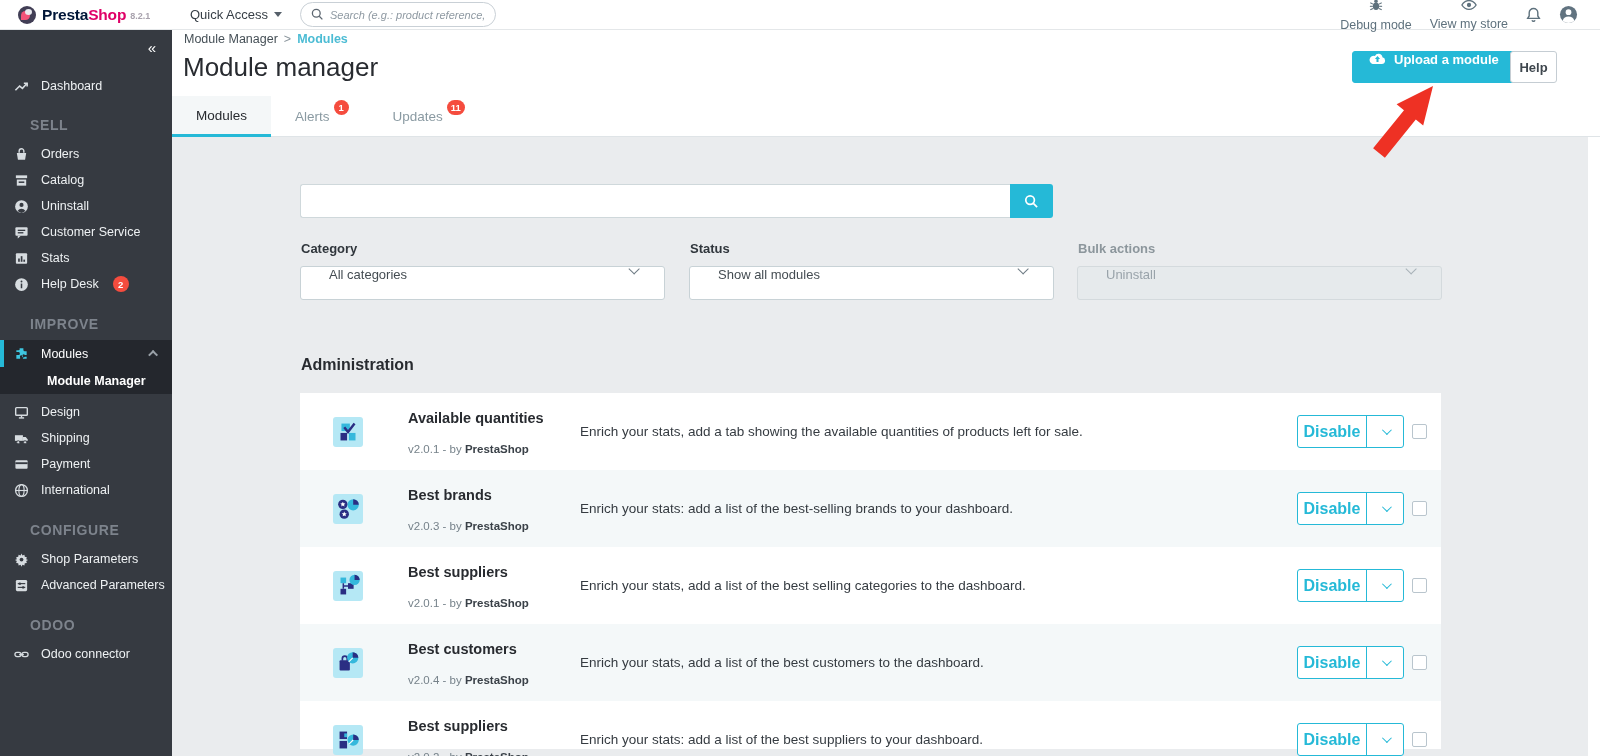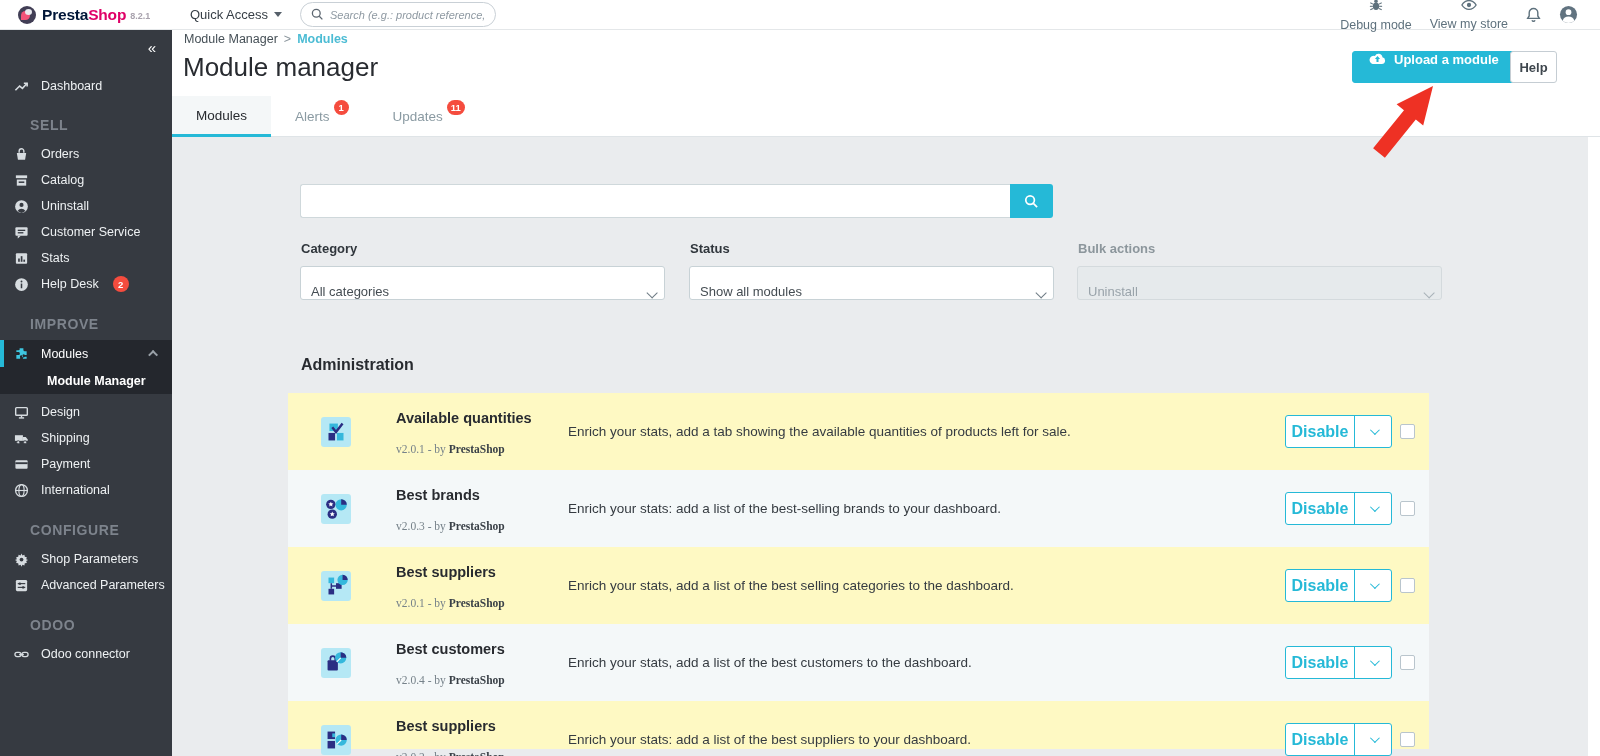--- a/index.html
+++ b/index.html
@@ -61,35 +61,35 @@
   .scroll-track { position:absolute; right:0; top:0; width:12px; height:619px; background:#fff; }
 
   
   .search-row { position:absolute; left:128px; top:47px; width:753px; height:34px; display:flex; }
   .search-input { flex:1; border:1px solid #cfd8db; border-right:none; border-radius:3px 0 0 3px; background:#fff; outline:none; padding:0 12px; font-size:13px; color:#363a41; font-family:"Liberation Sans", sans-serif; }
   .search-btn { width:43px; height:34px; background:#25b9d7; border:none; border-radius:0 3px 3px 0; display:flex; align-items:center; justify-content:center; cursor:pointer; }
 
   
   .filter-label { position:absolute; font-size:13px; font-weight:bold; color:#30363c; }
   .filter-label.disabled { color:#8c969c; }
-  .select { position:absolute; width:365px; height:34px; background:#fff; border:1px solid #c8d2d6; border-radius:3px; display:flex; align-items:flex-end; padding:0 10px; font-size:13px; color:#444c52; cursor:pointer; }
+  .select { position:absolute; width:365px; height:34px; background:#fff; border:1px solid #c8d2d6; border-radius:3px; display:flex; align-items:flex-start; padding:0 28px; font-size:13px; color:#444c52; cursor:pointer; }
   .select .chev { margin-left:auto; width:8px; height:8px; border-right:1.8px solid #6e7densions; border-right:1.8px solid #6e7b84; border-bottom:1.8px solid #6e7b84; transform:rotate(45deg) translateY(-3px); }
   .select.disabled { background:#e6eaec; border-color:#d4dadd; color:#99a3aa; cursor:default; }
   .select.disabled .chev { border-color:#a8b2b8; }
 
   .section-title { position:absolute; left:129px; top:219px; font-size:16px; font-weight:bold; color:#282b30; }
 
   
-  .card { position:absolute; left:116px; top:256px; width:1141px; height:356px; background:#fef9c3; }
+  .card { position:absolute; left:128px; top:256px; width:1141px; height:356px; background:#ffffff; }
   .mrow { height:77px; display:flex; align-items:center; position:relative; }
   .mrow.alt { background:#f4f8f9; }
   .m-icon { width:30px; height:30px; margin-left:33px; flex:none; border-radius:3px; overflow:hidden; }
   .m-nameblock { margin-left:45px; width:172px; flex:none; }
   .m-name { font-size:14.5px; font-weight:bold; color:#282b30; line-height:18px; }
-  .m-version { font-size:11.5px; color:#76828a; margin-top:16px;font-family:Liberation Serif, serif; }
+  .m-version { font-size:11.5px; color:#76828a; margin-top:16px; }
   .m-version b { color:#3a4148; }
   .m-desc { flex:1; font-size:13.5px; color:#353b41; padding-right:30px; }
   .m-actions { display:flex; align-items:center; margin-right:14px; }
   .split-btn { display:flex; height:33px; border:1px solid #25b9d7; border-radius:3px; background:#fff; overflow:hidden; }
   .split-main { width:69px; display:flex; align-items:center; justify-content:center; font-size:16px; font-weight:bold; color:#25b9d7; cursor:pointer; border-right:1px solid #25b9d7; }
   .split-caret { width:36px; display:flex; align-items:center; justify-content:center; cursor:pointer; }
   .split-caret .chev { width:7px; height:7px; border-right:1.8px solid #25b9d7; border-bottom:1.8px solid #25b9d7; transform:rotate(45deg) translateY(-2px); }
   .m-check { width:15px; height:15px; border:1.5px solid #b9c5cd; border-radius:2px; background:#fff; margin-left:8px; cursor:pointer; }
 
   .arrow-svg { position:absolute; left:0; top:0; width:1600px; height:756px; pointer-events:none; z-index:40; }

